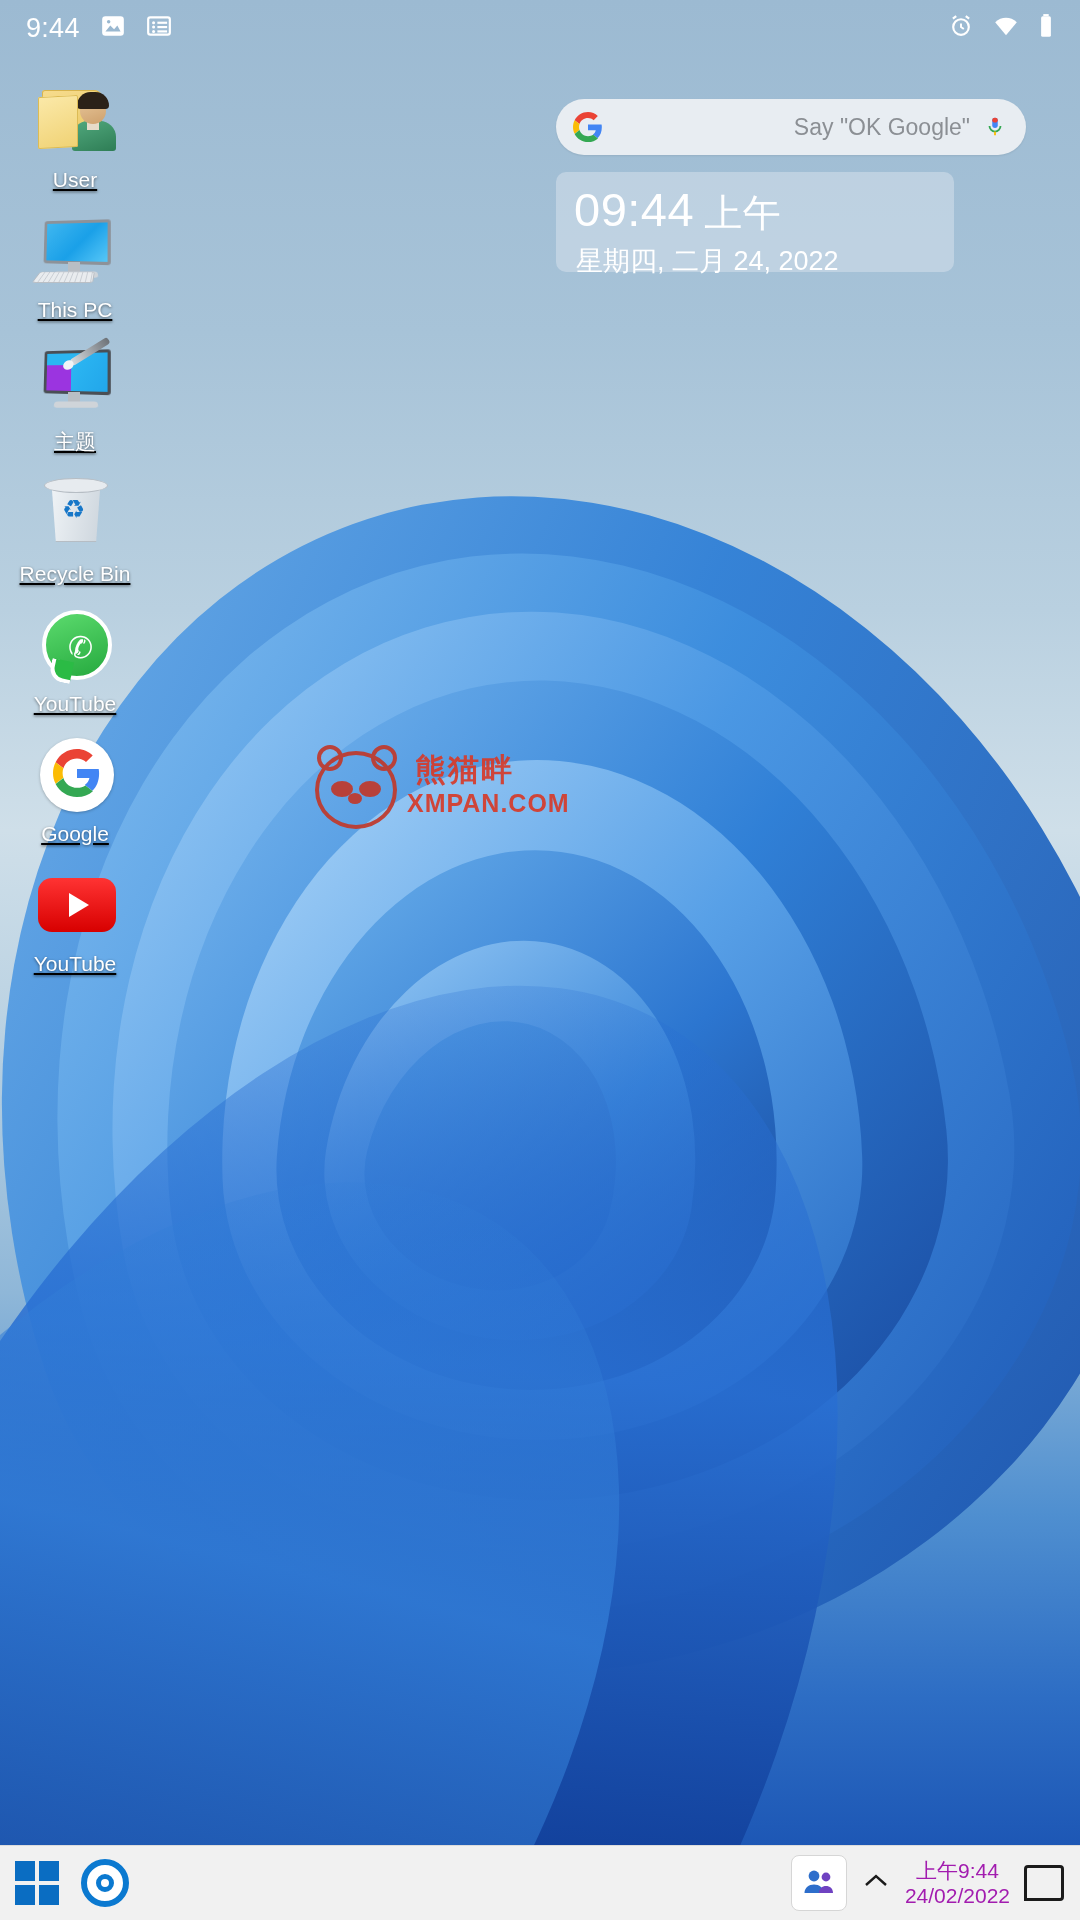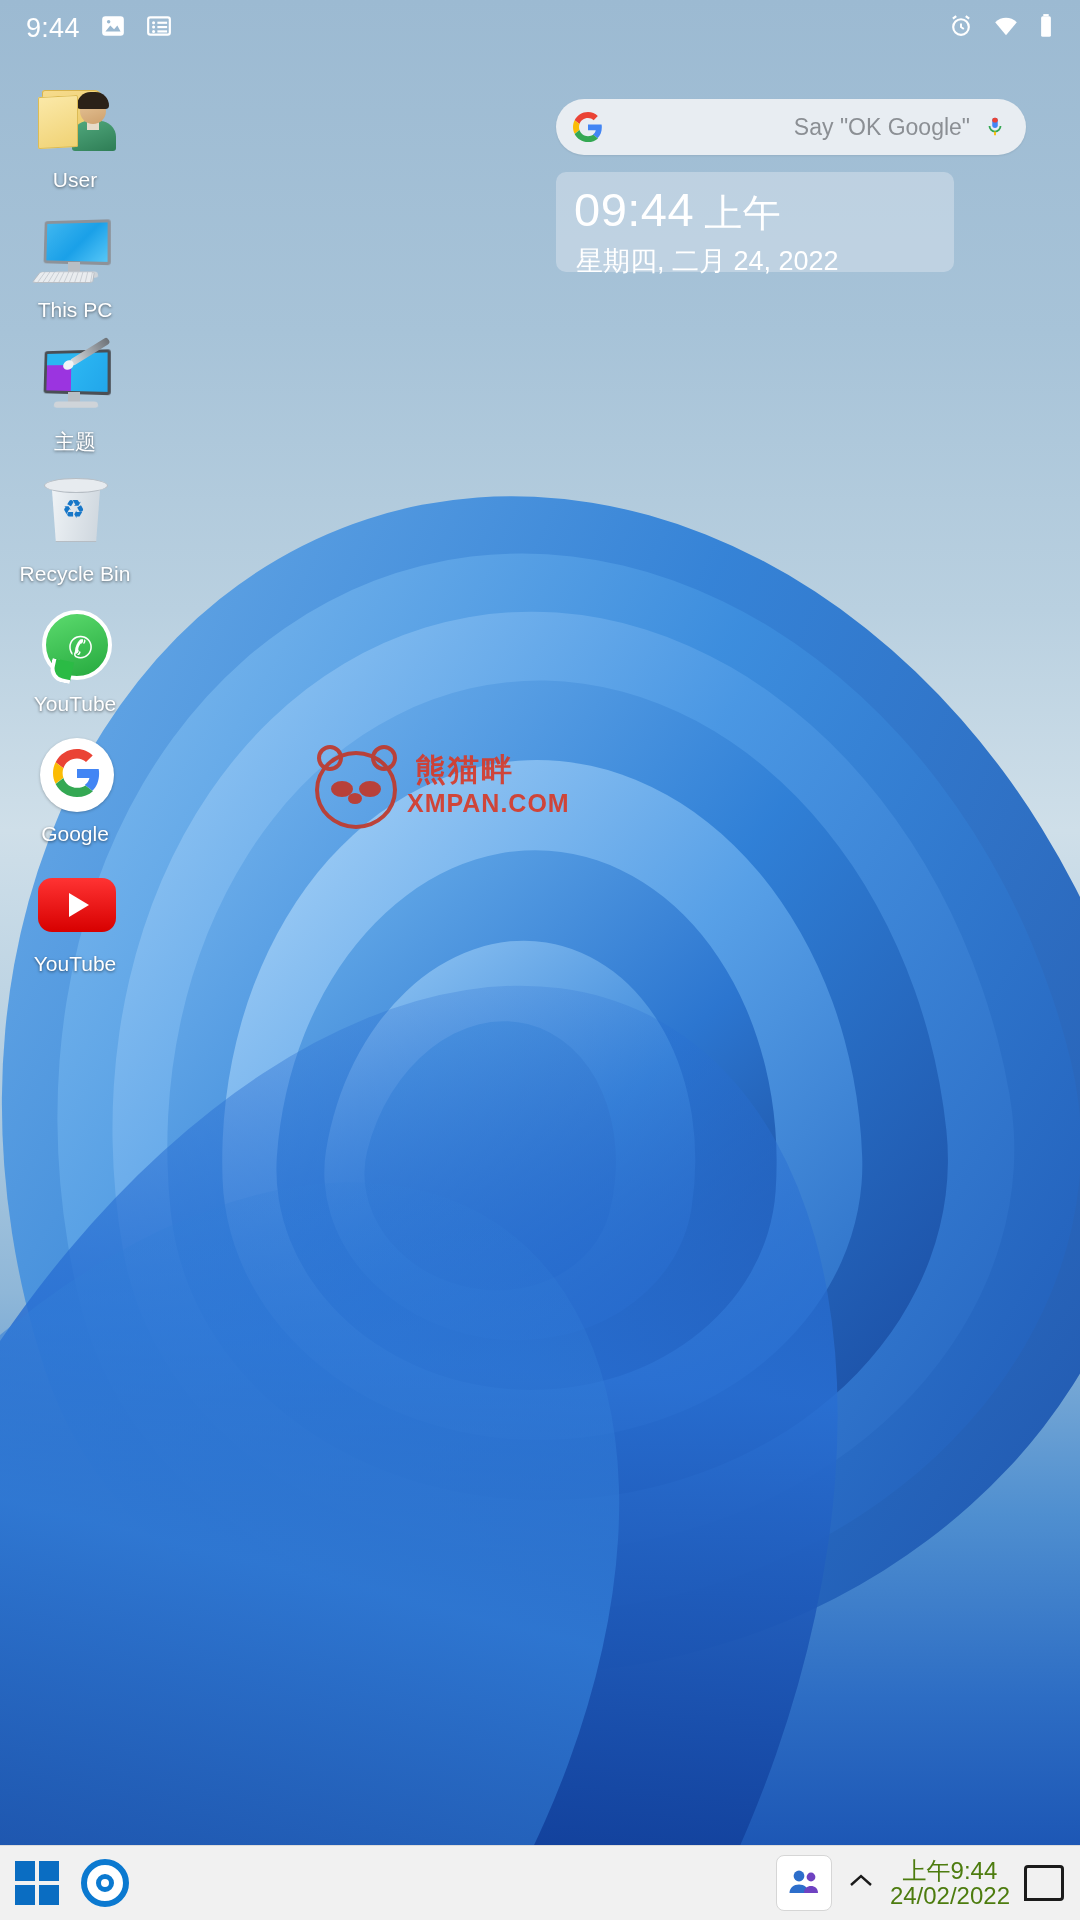--- a/index.html
+++ b/index.html
@@ -21,21 +21,21 @@
   .statusbar{position:absolute;left:0;top:0;width:1080px;height:56px;
     display:flex;align-items:center;justify-content:space-between;
     padding:0 26px;box-sizing:border-box;color:#ffffff;z-index:40;}
   .sb-left{display:flex;align-items:center;gap:20px;}
   .sb-right{display:flex;align-items:center;gap:18px;}
   .sb-clock{font-size:27px;font-weight:normal;letter-spacing:.3px;color:#fff;}
 
   .icn{display:inline-block;}
 
   
-  .desk-icons{position:absolute;left:0;top:76px;width:150px;z-index:25;}
+  .desk-icons{position:absolute;left:0;top:76px;width:150px;z-index:25;text-decoration:underline;}
   .dicon{position:relative;width:150px;display:flex;flex-direction:column;
     align-items:center;margin-bottom:14px;}
   .dicon .glyph{width:86px;height:86px;position:relative;}
   .dicon .lbl{margin-top:6px;font-size:21px;color:#ffffff;
     text-shadow:0 1px 3px rgba(0,0,0,.55);white-space:nowrap;}
 
   
   .f-back{position:absolute;left:10px;top:14px;width:60px;height:56px;border-radius:3px 8px 3px 3px;
     background:linear-gradient(160deg,#f7dc8e,#e8c65f);box-shadow:inset 0 0 0 1px #d8b44d;}
   .f-front{position:absolute;left:6px;top:20px;width:40px;height:52px;
@@ -132,21 +132,21 @@
   .tb-left{display:flex;align-items:center;gap:10px;padding-left:8px;}
   .tb-right{display:flex;align-items:center;gap:14px;padding-right:16px;}
   .tb-btn{width:58px;height:58px;display:flex;align-items:center;justify-content:center;border-radius:6px;}
   .win-logo{width:44px;height:44px;display:grid;grid-template-columns:1fr 1fr;grid-template-rows:1fr 1fr;gap:4px;}
   .win-logo div{background:#0a6dc2;}
   .edge{width:48px;height:48px;border-radius:50%;border:6px solid #0b79d0;box-sizing:border-box;
     background:#fff;display:flex;align-items:center;justify-content:center;}
   .edge .inner{width:18px;height:18px;border-radius:50%;border:5px solid #0b79d0;box-sizing:border-box;}
   .teams{width:54px;height:54px;border-radius:8px;background:#fff;border:1px solid #d6d6d6;
     display:flex;align-items:center;justify-content:center;}
-  .tb-time{text-align:center;font-size:24px;color:#4d7c0f;line-height:25px;}
+  .tb-time{text-align:center;font-size:21px;color:#a21caf;line-height:25px;}
   .notif{width:40px;height:36px;border:3px solid #1b1b1b;border-radius:4px 4px 4px 0;box-sizing:border-box;}
 </style>
 </head>
 <body>
 
 <div id="screen">
 
   <div class="wallpaper">
     <div class="rwrap">
       <div class="r" style="left:120px;top:60px;width:1140px;height:1180px;background:linear-gradient(135deg,#6fb0ea,#2f7fd6 45%,#1b4fa8);transform:rotate(-18deg);opacity:.95;"></div>

